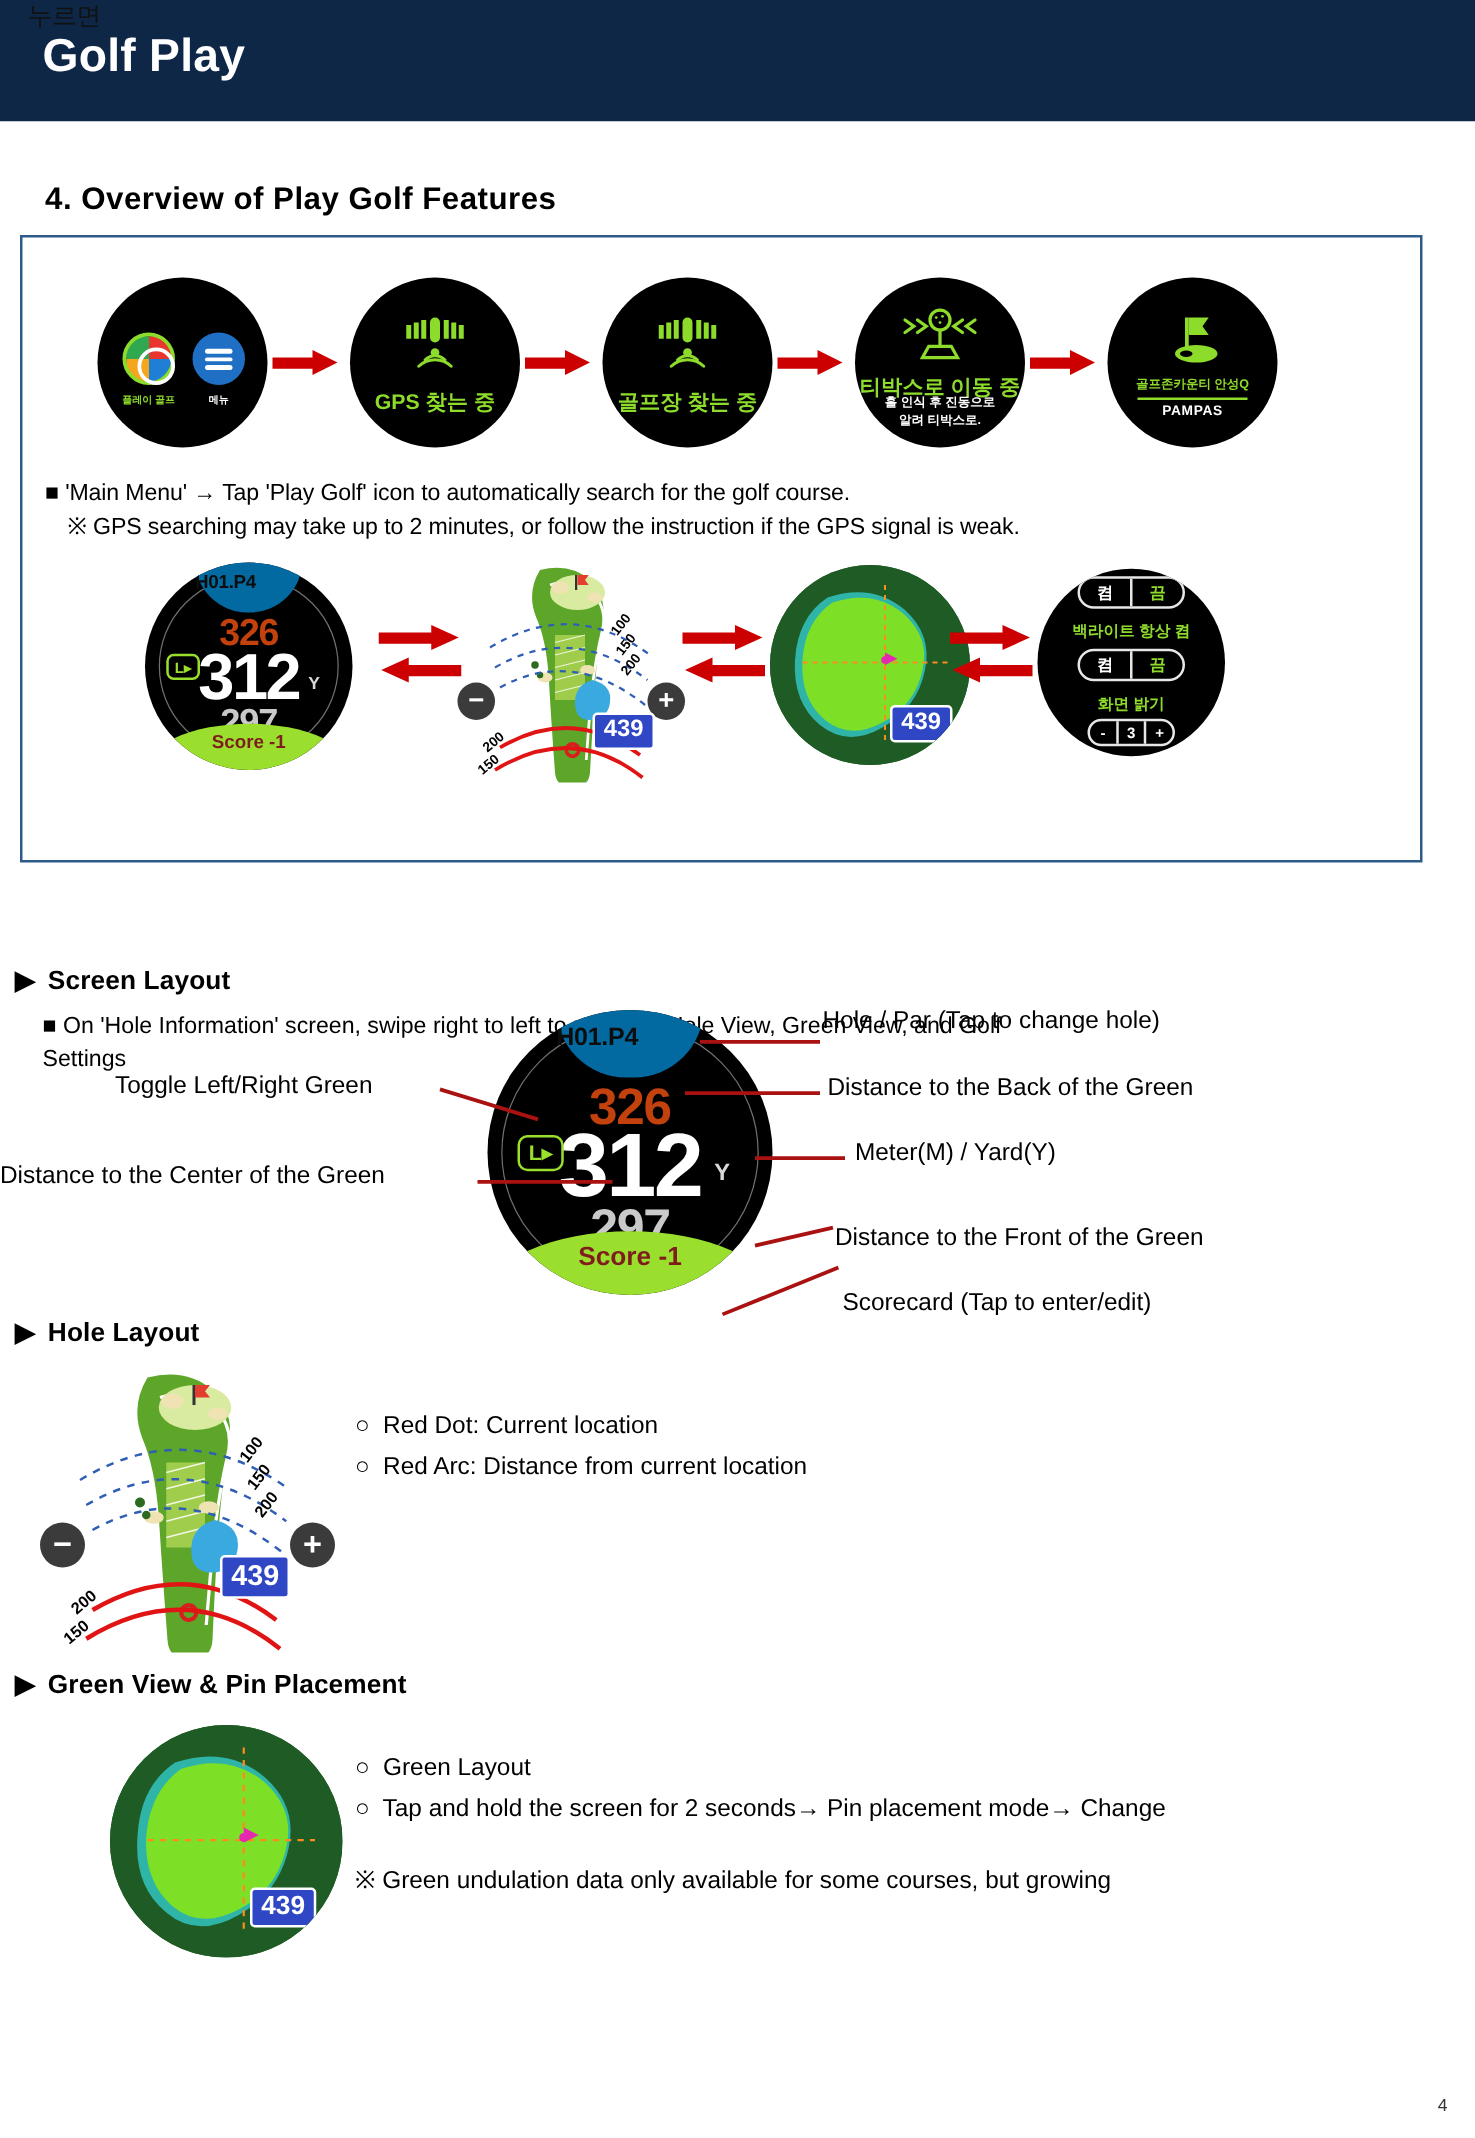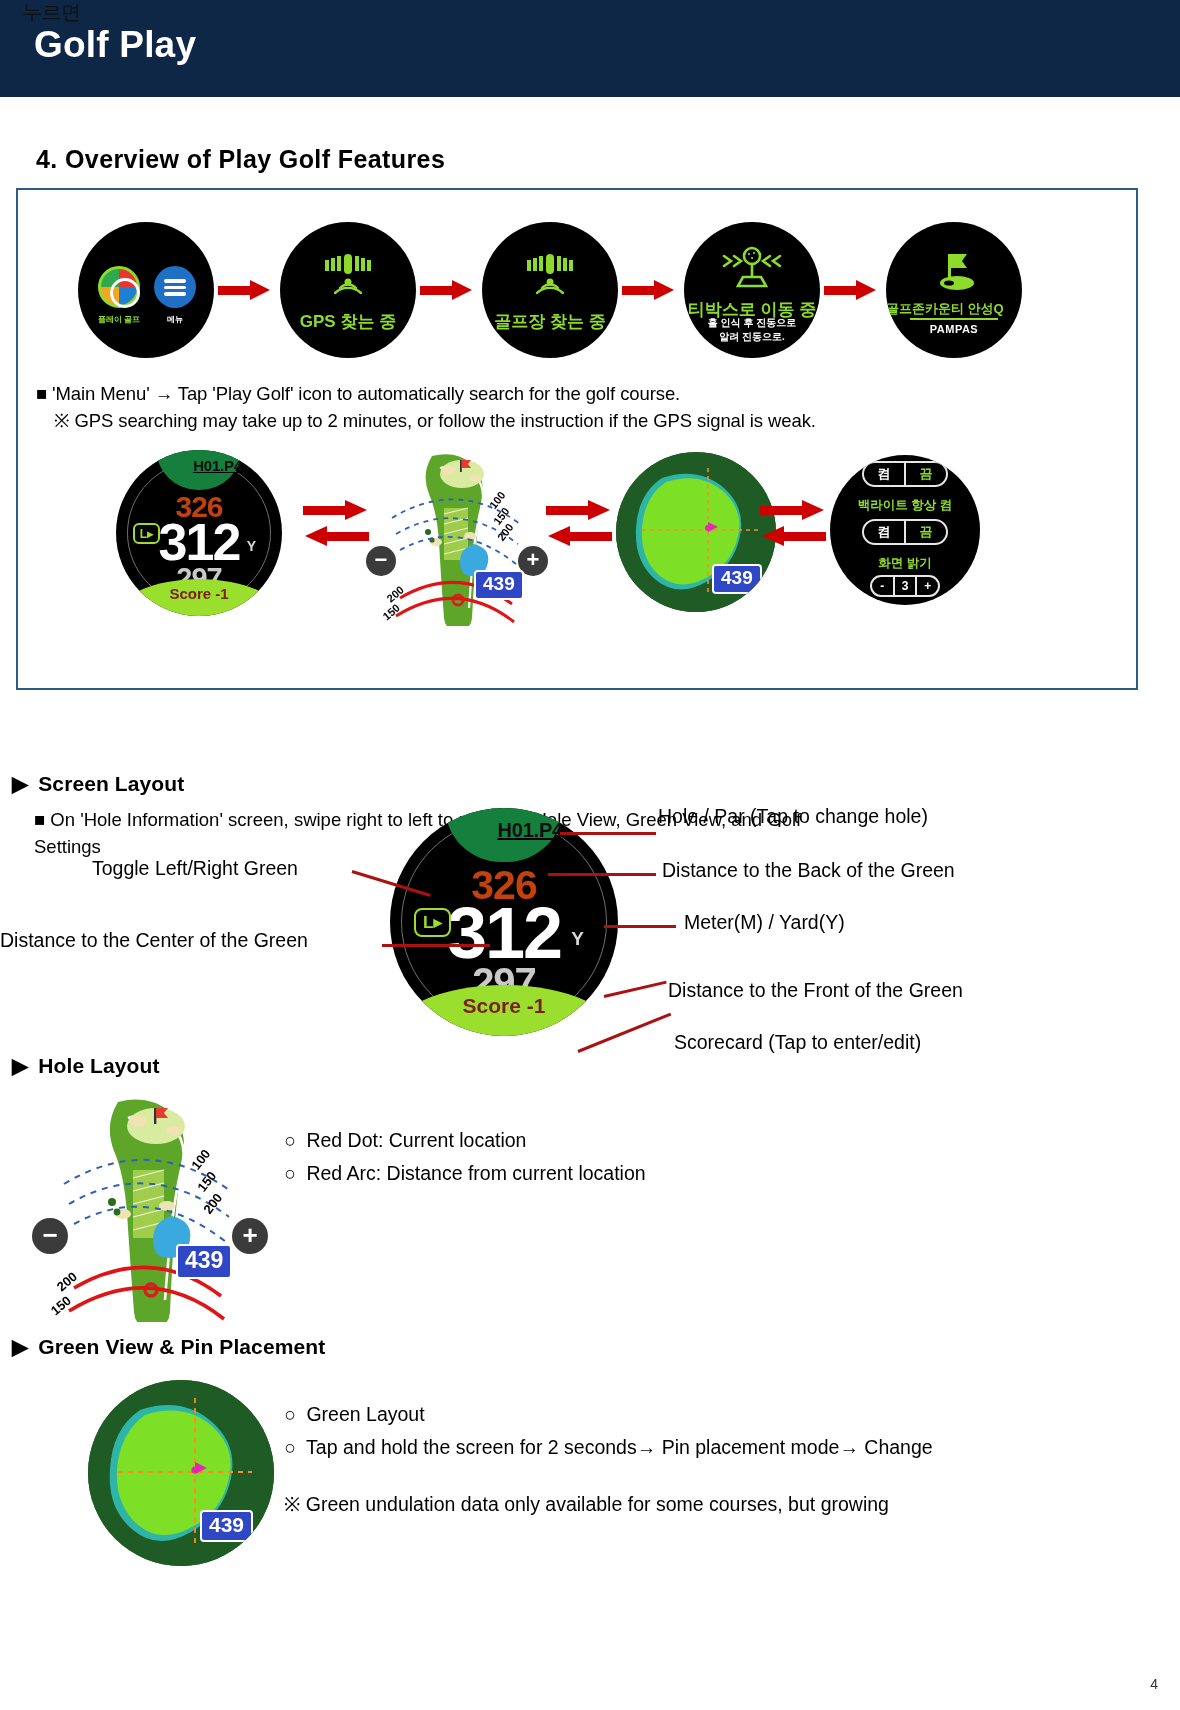--- a/index.html
+++ b/index.html
@@ -111,22 +111,22 @@
     text-align: center; font-size: 17px; font-weight: bold; color: #8ddb2b;
   }
   .cap-b { top: 88px; }
   .cap-sub {
     position: absolute; left: 0; right: 0; text-align: center;
     font-size: 10px; font-weight: bold; color: #ffffff; line-height: 1.15;
   }
 
   
   .course-name {
-    position: absolute; left: 0; right: 0; top: 78px; 
-    font-size: 13px; font-weight: bold; color: #8ddb2b;
+    position: absolute; left: 0; right: 0; top: 78px; text-align: center;
+    font-size: 10px; font-weight: bold; color: #8ddb2b;
   }
   .course-rule {
     position: absolute; left: 24px; top: 96px; width: 88px; height: 2px; background: #8ddb2b;
   }
   .course-sub {
     position: absolute; left: 0; right: 0; top: 101px; text-align: center;
     font-size: 11px; font-weight: bold; color: #ffffff; letter-spacing: 0.5px;
   }
 
   
@@ -135,24 +135,23 @@
   }
   .cap-line1 { left: 18px; top: 192px; }
   .cap-line2 { left: 36px; top: 219px; }
 
   
   .r2watch { width: 166px; height: 166px; top: 260px; left: 98px; }
 
   .hole-badge {
     position: absolute; left: 50%; transform: translateX(-50%);
     top: -2px; width: 86px; height: 42px;
-    background: #15803d;
+    background: #0369a1;
     border-radius: 0 0 60px 60px;
-    text-align: right;
-    text-decoration: underline;
+    text-align: left;
   }
   .hole-badge span {
     display: block; margin-top: 9px;
     font-size: 15px; font-weight: bold; color: #0d0d0d; letter-spacing: -0.2px;
   }
   .ring {
     position: absolute; left: 11px; top: 11px; right: 11px; bottom: 11px;
     border: 1px solid #6f6f6f; border-radius: 50%;
   }
   .dist-back {
@@ -378,21 +377,21 @@
           <circle cx="40" cy="12" r="8" fill="none" stroke="#8ddb2b" stroke-width="2.6"></circle>
           <g fill="#8ddb2b">
               <circle cx="37" cy="10" r="1.1"></circle>
               <circle cx="42" cy="9" r="1.1"></circle>
               <circle cx="40" cy="14" r="1.1"></circle>
             </g>
         </svg>
       </div>
       <div class="watch-cap" style="top:76px">티박스로 이동 중</div>
       <div class="cap-sub" style="top:95px">홀 인식 후 진동으로</div>
-      <div class="cap-sub" style="top:109px">알려 진동으로.</div>
+      <div class="cap-sub" style="top:109px">알려 티박스로.</div>
     </div>
 
     <div class="arrow-r a4">
       <div class="shaft"></div>
         <div class="head"></div>
     </div>
 
     <div class="watch r1w e">
       <div style="position:absolute;left:0;right:0;top:26px;text-align:center">
         <svg width="54" height="44" viewBox="0 0 54 44">

